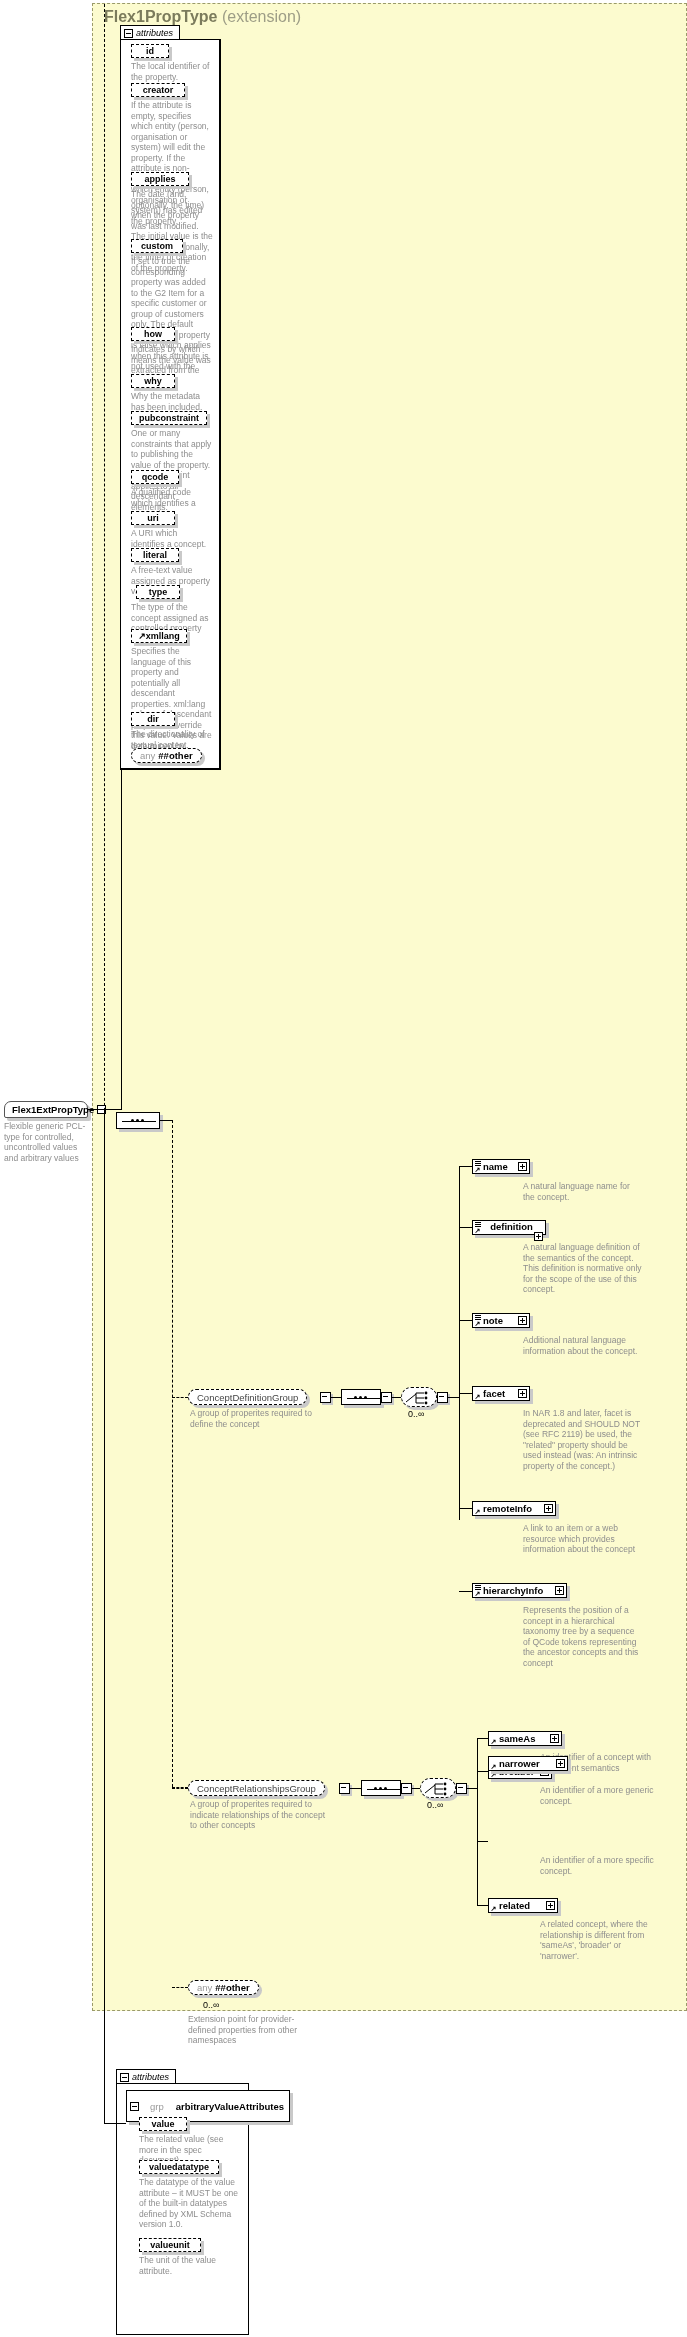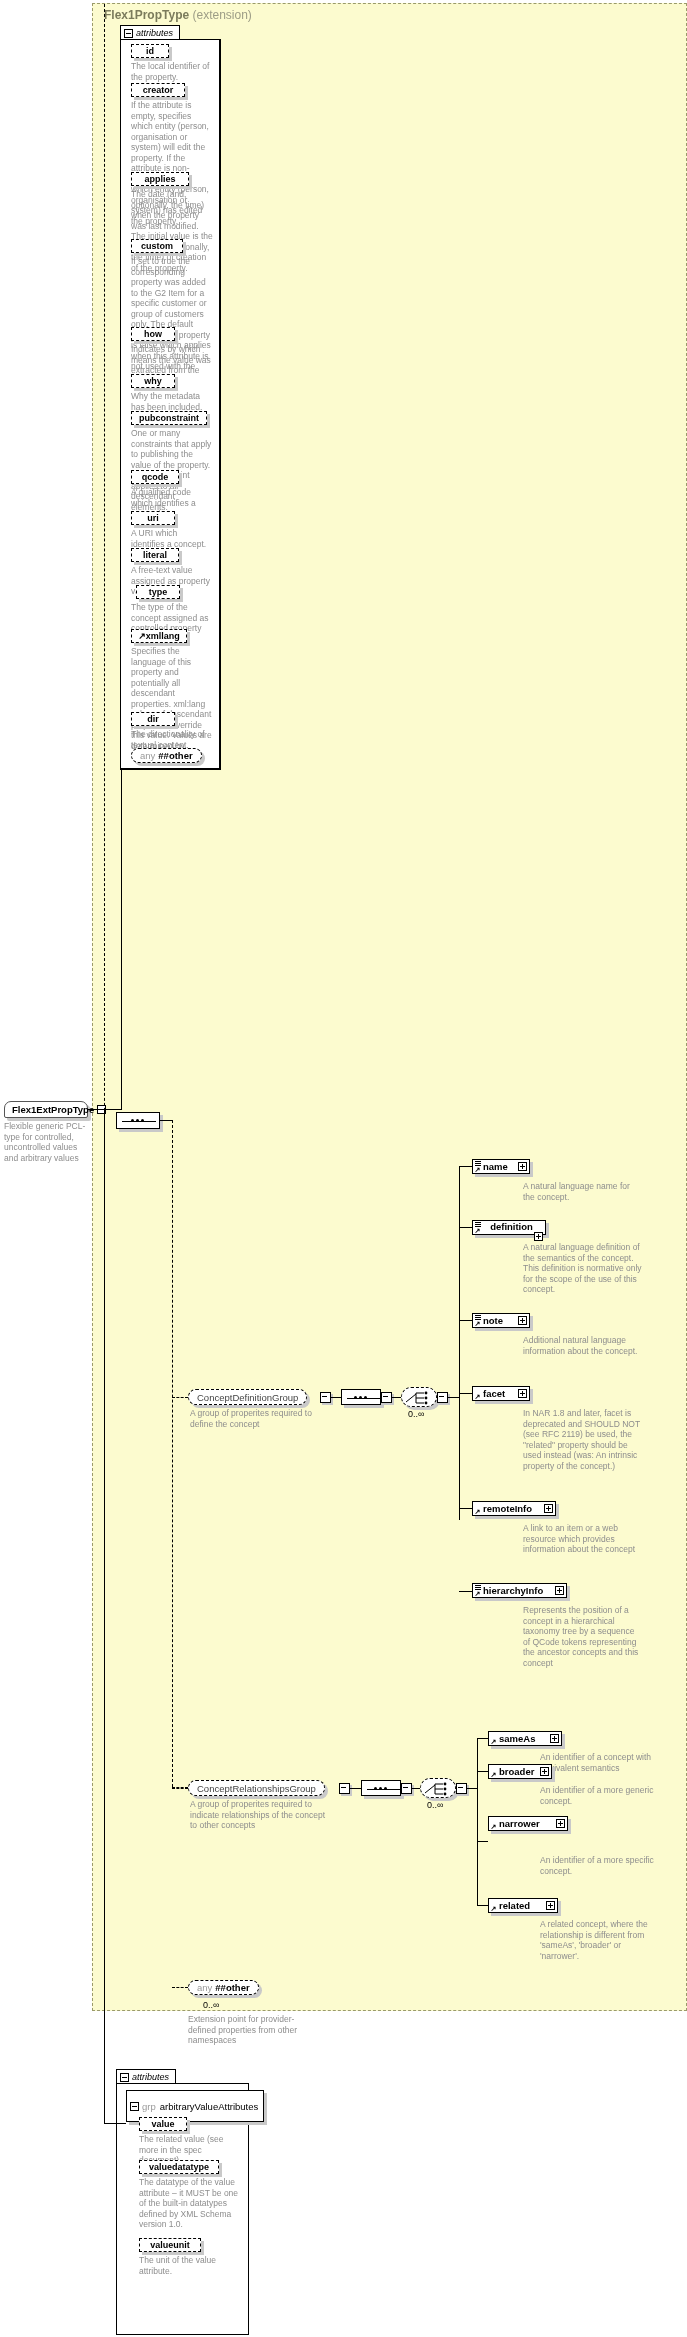--- a/index.html
+++ b/index.html
@@ -16,21 +16,21 @@
   .canvas { position:absolute; left:0; top:0; width:687px; height:2337px; }
 
   
   .ext-region {
     position:absolute;
     background:#fcfbcf;
     border:1px dashed #9a9a6a;
   }
   .ext-title {
     position:absolute;
-    font-size:12px;
+    font-size:16px;
     font-weight:bold;
     color:#7b7b5c;
     white-space:nowrap;
   }
   .ext-title .sub { font-weight:normal; color:#9d9d86; }
 
   
   .attr-box {
     position:absolute;
     background:#ffffff;
@@ -216,23 +216,24 @@
     position:absolute;
     border:1px solid #000;
     background:#ffffff;
     height:32px;
     display:flex;
     align-items:center;
     padding:0 5px 0 3px;
     font-size:9.5px;
     white-space:nowrap;
     box-shadow: 3px 3px 0 0 #c9c9c9;
+    gap: 8px;
   }
   .grp-attr .kw { color:#9a9a9a; font-weight:normal; margin-right:4px; }
-  .grp-attr .nm { color:#000; font-weight:normal;text-align:center; }
+  .grp-attr .nm { color:#000; font-weight:bold;text-align:center; }
 </style>
 </head>
 <body>
 
 <div class="canvas">
 
   <div class="ext-region" style="left:92px; top:3px; width:595px; height:2008px;"></div>
 
   <div class="ext-title" style="left:104px; top:8px;">
     <span>Flex1PropType</span>
@@ -489,21 +490,21 @@
 
   <div class="ln h" style="left:477px; top:1771px; width:11px;"></div>
   <div class="el-node" style="left:488px; top:1764px; width:64px;">
     <span class="arrow-glyph">↗</span>
     <span class="lbl">broader</span>
     <span class="plus-sq" style="margin:0 0 0 auto;"></span>
   </div>
   <div class="attr-desc" style="left:540px; top:1785px; width:120px;">An identifier of a more generic concept.</div>
 
   <div class="ln h" style="left:477px; top:1841px; width:11px;"></div>
-  <div class="el-node" style="left:488px; top:1816px; width:80px;">
+  <div class="el-node" style="left:488px; top:1756px; width:80px;">
     <span class="arrow-glyph">↗</span>
     <span class="lbl">narrower</span>
     <span class="plus-sq" style="margin:0 0 0 auto;"></span>
   </div>
   <div class="attr-desc" style="left:540px; top:1855px; width:120px;">An identifier of a more specific concept.</div>
 
   <div class="ln h" style="left:477px; top:1905px; width:11px;"></div>
   <div class="el-node" style="left:488px; top:1898px; width:70px;">
     <span class="arrow-glyph">↗</span>
     <span class="lbl">related</span>

